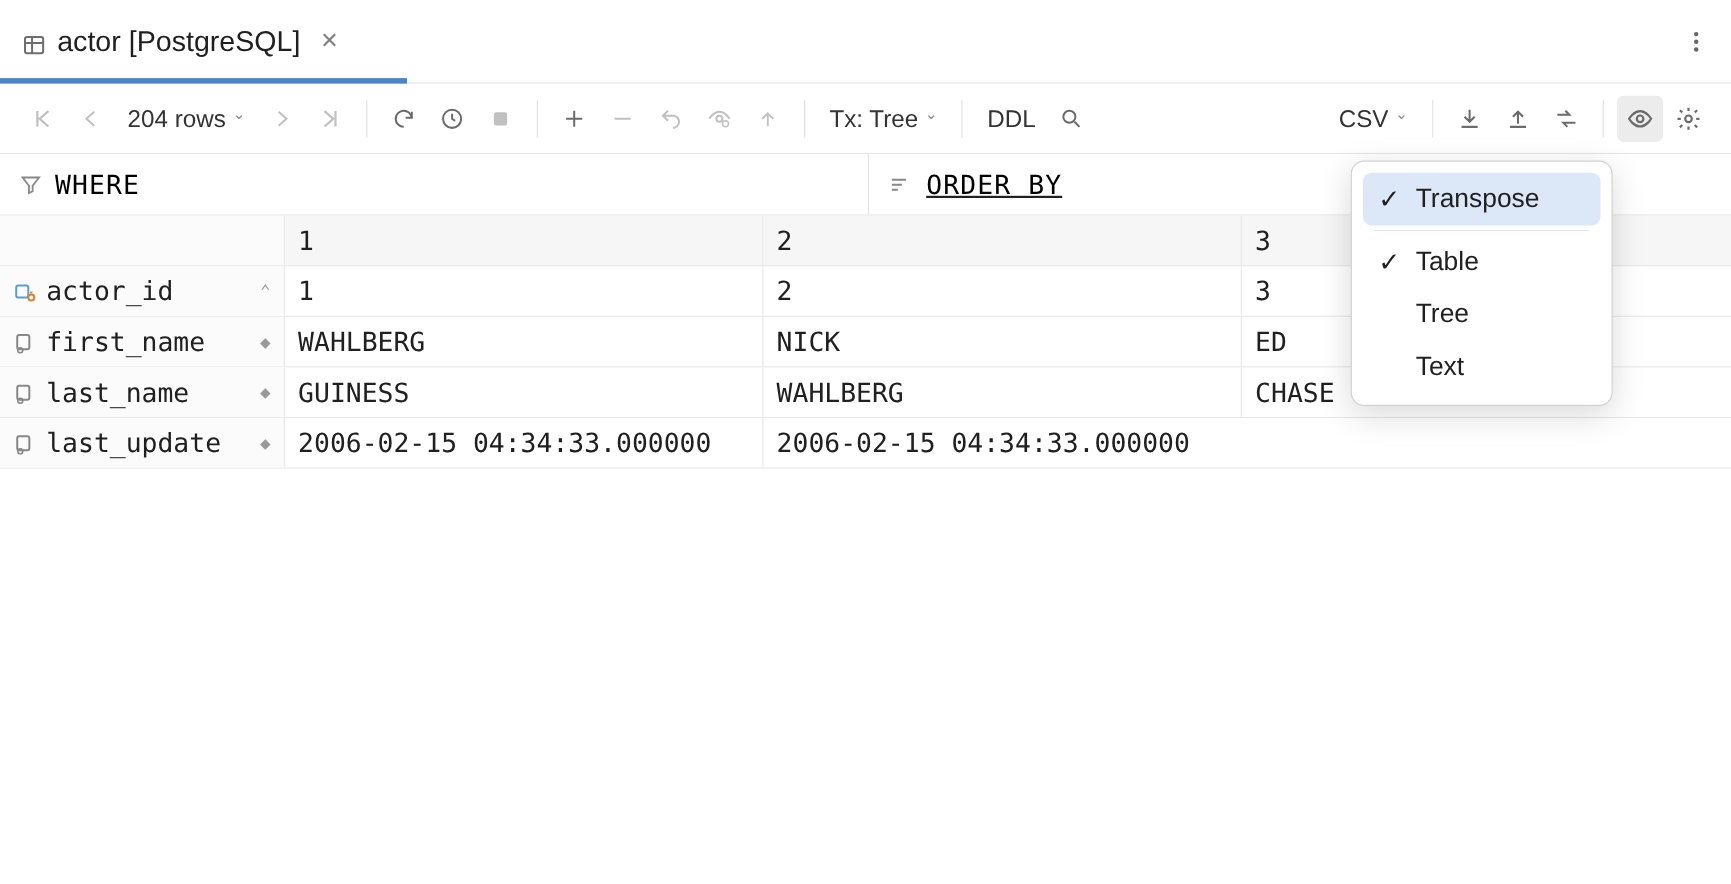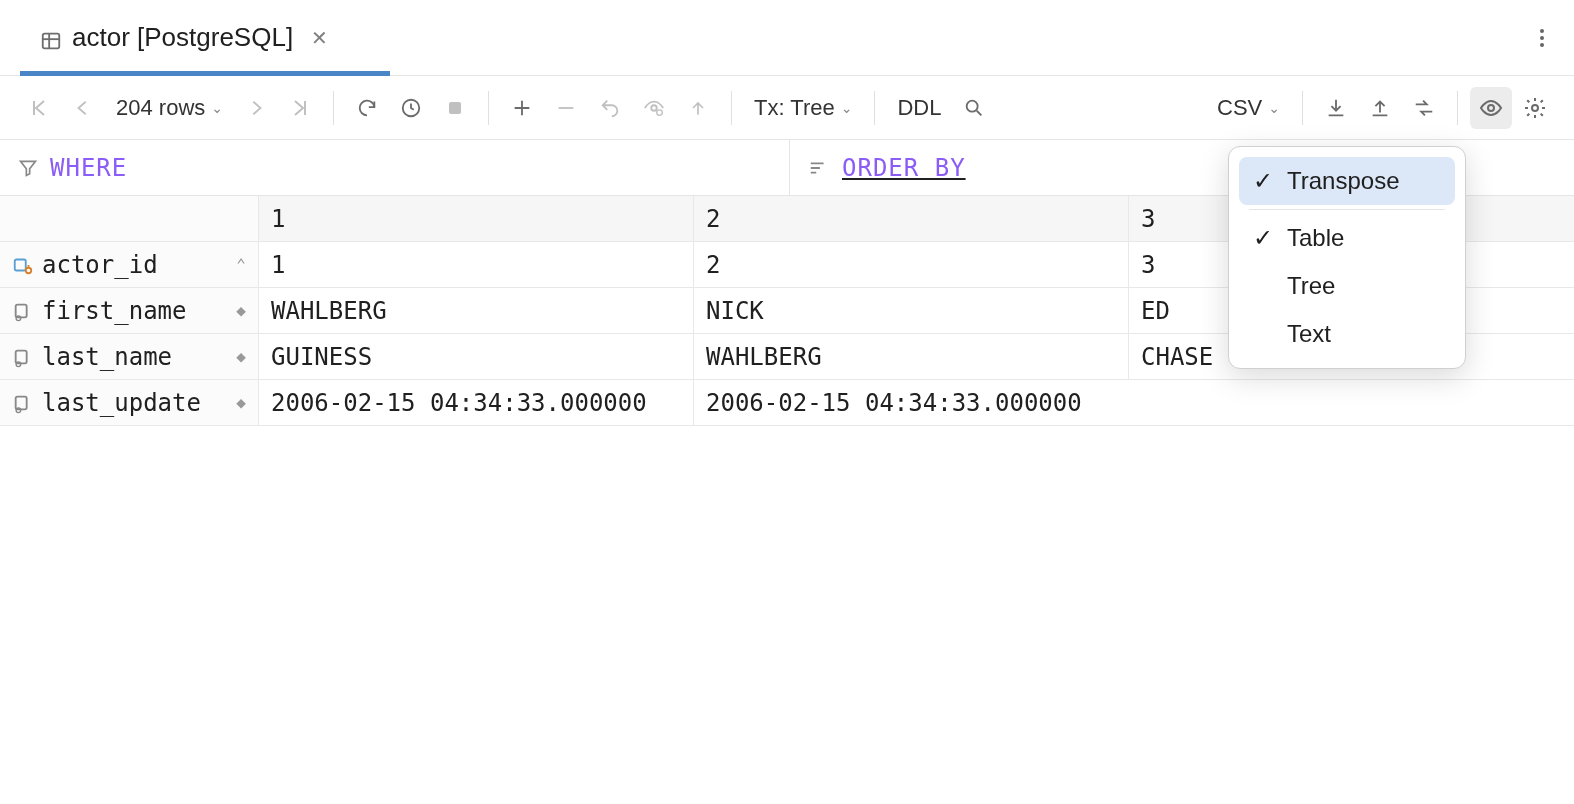--- a/index.html
+++ b/index.html
@@ -14,21 +14,20 @@
 }
 .mono { font-family: "SF Mono", Menlo, Consolas, monospace; }
 
 
 .tabbar {
   height: 76px;
   border-bottom: 1px solid #e5e5e5;
   display: flex;
   align-items: center;
   position: relative;
-  padding-left: 20px;
 }
 .tab {
   display: flex;
   align-items: center;
   gap: 10px;
   padding: 0 20px;
   height: 100%;
   position: relative;
 }
 .tab-underline {
@@ -66,40 +65,40 @@
   color: #6b6b6b;
   border-radius: 6px;
   cursor: pointer;
 }
 .tb-btn.disabled { color: #c0c0c0; }
 .tb-sep { width: 1px; height: 34px; background: #e0e0e0; margin: 0 10px; }
 .tb-text {
   color: #333;
   font-size: 22px;
   padding: 0 10px;
-  display: flex; align-items: center; gap: 6px;
+  display: flex; gap: 6px;
 }
 .chev { font-size: 14px; color: #888; }
 .tb-spacer { flex: 1; }
 
 
 .filterbar {
   height: 56px;
   border-bottom: 1px solid #e5e5e5;
   display: flex;
 }
 .filter-half {
   display: flex;
   align-items: center;
   padding: 0 18px;
   gap: 12px;
 }
 .filter-half.left { width: 790px; border-right: 1px solid #e5e5e5; }
 .filter-half.right { flex: 1; text-decoration: underline; }
-.ph { color: #8b5cf6; font-size: 24px; letter-spacing: 1px; }
+.ph { color: #000000; font-size: 24px; letter-spacing: 1px; }
 
 
 .grid { width: 100%; }
 .grid-row {
   display: flex;
   height: 46px;
   border-bottom: 1px solid #e8e8e8;
 }
 .grid-row.header { background: #f6f6f6; }
 .grid-row .hcell, .grid-row .cell, .grid-row .rhcell {

